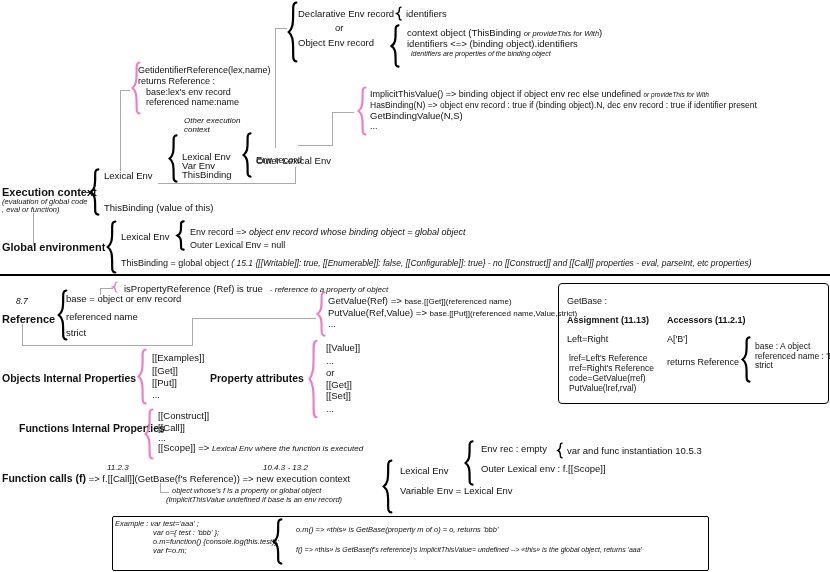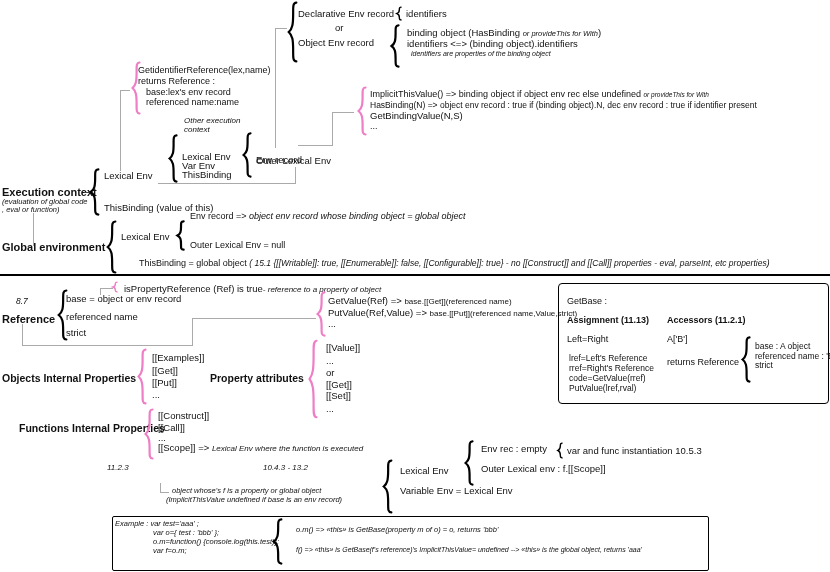--- a/index.html
+++ b/index.html
@@ -5,21 +5,21 @@
   html,body{margin:0;padding:0;background:#fff;}
   .canvas{
     position:relative;width:830px;height:572px;background:#fff;overflow:hidden;
     font-family:"Liberation Sans","DejaVu Sans",sans-serif;color:#111;
   }
   .tx{position:absolute;white-space:nowrap;font-size:10px;line-height:1.15;}
   .f65{font-size:6.5px}.f7{font-size:7px}.f75{font-size:7.5px}.f8{font-size:8px}
   .f85{font-size:8.5px}.f9{font-size:9px}.f95{font-size:9.5px}
   .f105{font-size:10.5px}.f11{font-size:11px}
   .b{font-weight:bold}.i{font-style:italic}
-  .gap{}
+  .gap{margin-left:7px}
   svg.brace{position:absolute;overflow:visible;fill:none;stroke:currentColor;stroke-width:2.2px;stroke-linecap:round;color:#000;}
   svg.brace.thin{stroke-width:1.4px}
   svg.brace.pinkbr{color:#ee7fc6}
   .ln{position:absolute;background:#aaa;}
   .ln.dark{background:#444;}
   .box{position:absolute;border:1px solid #000;border-radius:4px;background:transparent;}
   .divider{position:absolute;background:#000;}
 </style>
 </head>
 <body>
@@ -40,21 +40,21 @@
   <span class="tx f95" style="left:298px;top:38px">Object Env record</span>
 
   <svg class="brace thin" style="left:396px;top:7px;width:6px;height:13px" viewBox="0 0 10 100" preserveAspectRatio="none">
       <use href="#cb"></use>
     </svg>
   <span class="tx f95" style="left:406px;top:9px">identifiers</span>
 
   <svg class="brace" style="left:390px;top:25px;width:10px;height:42px" viewBox="0 0 10 100" preserveAspectRatio="none">
       <use href="#cb"></use>
     </svg>
-  <span class="tx f95" style="left:407px;top:28px"><span>binding object (HasBinding </span><span class="i f75">or provideThis for With</span><span>)</span></span>
+  <span class="tx f95" style="left:407px;top:28px"><span>context object (ThisBinding </span><span class="i f75">or provideThis for With</span><span>)</span></span>
   <span class="tx f95" style="left:407px;top:39px">identifiers &lt;=&gt; (binding object).identifiers</span>
   <span class="tx i f7" style="left:411px;top:50px">identifiers are properties of the binding object</span>
 
   <svg class="brace pinkbr" style="left:131px;top:62px;width:10px;height:52px" viewBox="0 0 10 100" preserveAspectRatio="none">
       <use href="#cb"></use>
     </svg>
   <span class="tx f9" style="left:138px;top:65px">GetidentifierReference(lex,name)</span>
   <span class="tx f9" style="left:138px;top:76px">returns Reference :</span>
   <span class="tx f9" style="left:146px;top:87px">base:lex's env record</span>
   <span class="tx f9" style="left:146px;top:97px">referenced name:name</span>
@@ -93,23 +93,23 @@
   <span class="tx f95" style="left:104px;top:203px">ThisBinding (value of this)</span>
 
   <span class="tx b f11" style="left:2px;top:241px">Global environment</span>
   <svg class="brace" style="left:106px;top:221px;width:11px;height:52px" viewBox="0 0 10 100" preserveAspectRatio="none">
       <use href="#cb"></use>
     </svg>
   <span class="tx f95" style="left:121px;top:232px">Lexical Env</span>
   <svg class="brace" style="left:176px;top:221px;width:9px;height:29px" viewBox="0 0 10 100" preserveAspectRatio="none">
       <use href="#cb"></use>
     </svg>
-  <span class="tx f9" style="left:190px;top:211px"><span>Env record =&gt; </span><span class="i">object env record whose binding object = global object</span></span>
+  <span class="tx f9" style="left:190px;top:227px"><span>Env record =&gt; </span><span class="i">object env record whose binding object = global object</span></span>
   <span class="tx f9" style="left:190px;top:240px">Outer Lexical Env = null</span>
-  <span class="tx f9" style="left:139px;top:258px"><span>ThisBinding = global object </span><span class="i f85">( 15.1 {[[Writable]]: true, [[Enumerable]]: false, [[Configurable]]: true} - no [[Construct]] and [[Call]] properties - eval, parseInt, etc properties)</span></span>
+  <span class="tx f9" style="left:121px;top:258px"><span>ThisBinding = global object </span><span class="i f85">( 15.1 {[[Writable]]: true, [[Enumerable]]: false, [[Configurable]]: true} - no [[Construct]] and [[Call]] properties - eval, parseInt, etc properties)</span></span>
 
   <div class="divider" style="left:0;top:274px;width:830px;height:2px"></div>
 
   <svg class="brace thin pinkbr" style="left:112px;top:282px;width:6px;height:10px" viewBox="0 0 10 100" preserveAspectRatio="none">
       <use href="#cb"></use>
     </svg>
   <span class="tx f95" style="left:124px;top:284px"><span>isPropertyReference (Ref) is true</span><span class="i f8 gap">- reference to a property of object</span></span>
 
   <span class="tx i f85" style="left:16px;top:297px">8.7</span>
   <span class="tx b f11" style="left:2px;top:313px">Reference</span>
@@ -169,20 +169,21 @@
   <svg class="brace pinkbr" style="left:144px;top:409px;width:10px;height:50px" viewBox="0 0 10 100" preserveAspectRatio="none">
       <use href="#cb"></use>
     </svg>
   <span class="tx f95" style="left:158px;top:411px">[[Construct]]</span>
   <span class="tx f95" style="left:158px;top:423px">[[Call]]</span>
   <span class="tx f95" style="left:158px;top:433px">...</span>
   <span class="tx f95" style="left:158px;top:443px"><span>[[Scope]] =&gt; </span><span class="i f8">Lexical Env where the function is executed</span></span>
 
   <span class="tx i f8" style="left:107px;top:463px">11.2.3</span>
   <span class="tx i f8" style="left:263px;top:463px">10.4.3 - 13.2</span>
+  <span class="tx f95" style="left:2px;top:472px"><span class="b f105">Function calls (f)</span><span> =&gt; f.[[Call]](GetBase(f's Reference)) =&gt; new execution context</span></span>
   <div class="ln" style="left:160px;top:483px;width:1px;height:10px"></div>
   <div class="ln" style="left:160px;top:492px;width:9px;height:1px"></div>
   <span class="tx i f75" style="left:172px;top:487px">object whose's f is a property or global object</span>
   <span class="tx i f75" style="left:166px;top:496px">(ImplicitThisValue undefined if base is an env record)</span>
 
   <svg class="brace" style="left:382px;top:460px;width:11px;height:53px" viewBox="0 0 10 100" preserveAspectRatio="none">
       <use href="#cb"></use>
     </svg>
   <span class="tx f95" style="left:400px;top:466px">Lexical Env</span>
   <svg class="brace" style="left:464px;top:441px;width:10px;height:44px" viewBox="0 0 10 100" preserveAspectRatio="none">

